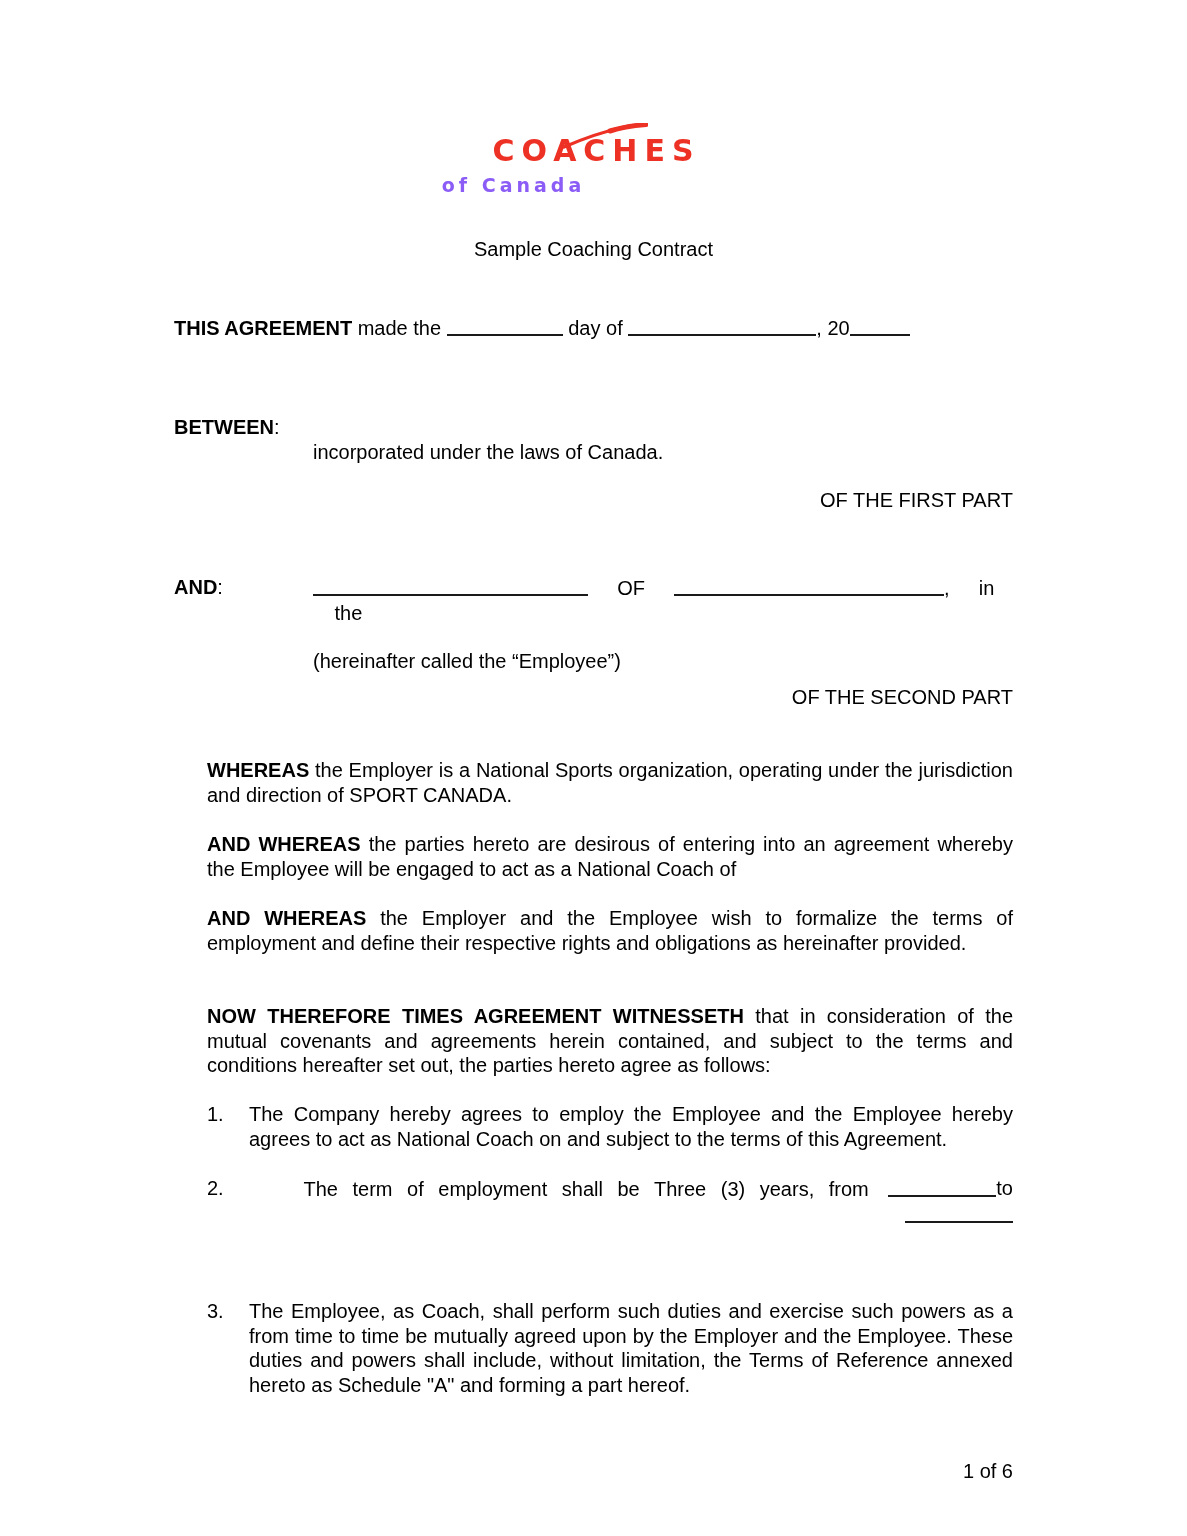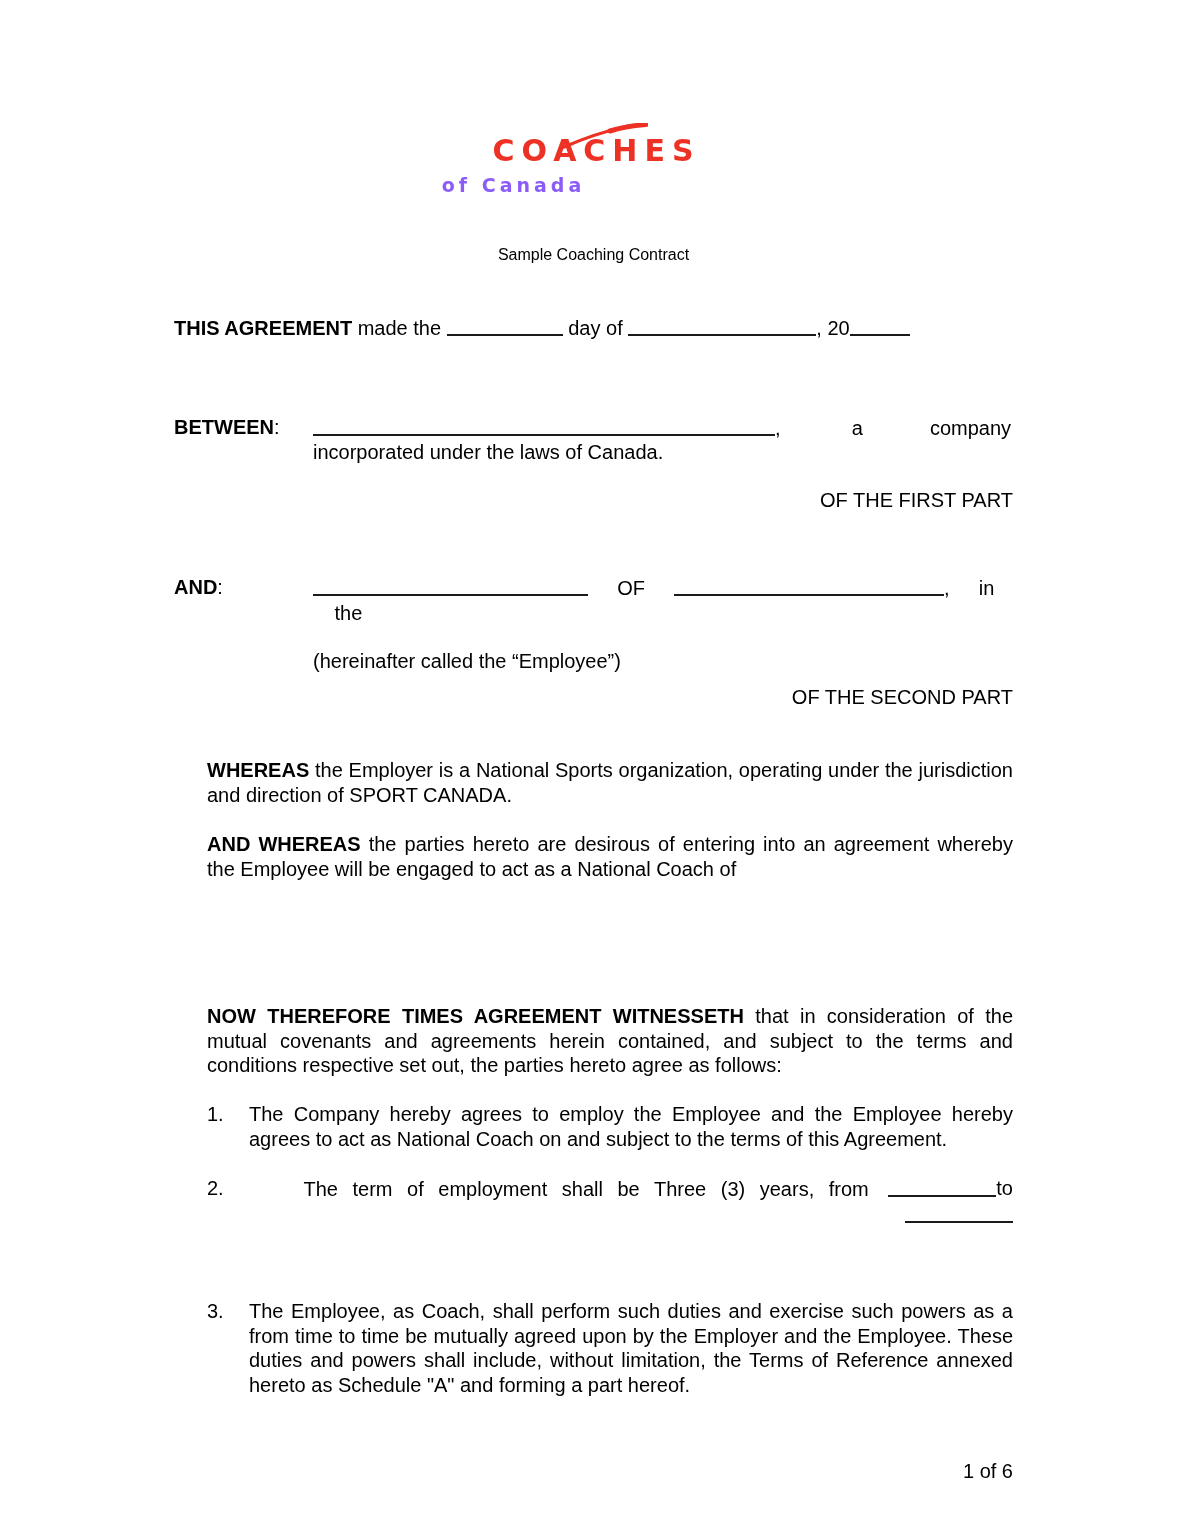--- a/index.html
+++ b/index.html
@@ -58,24 +58,24 @@
     color: #8b5cf6;
     line-height: 22px;
     text-align: center;
     padding-right: 160px;
   }
 
   
   .doc-title {
     position: absolute;
     left: 0;
-    top: 226px;
+    top: 220px;
     width: 1187px;
     text-align: center;
-    font-size: 16px;
+    font-size: 20px;
     line-height: 26px;
   }
 
   
   .abs {
     position: absolute;
     font-size: 20px;
     line-height: 25px;
   }
   .b { font-weight: bold; }
@@ -175,27 +175,20 @@
   <div class="doc-title">Sample Coaching Contract</div>
 
   <div class="abs" style="left:174px; top:299px; width:900px;">
     <span class="b">THIS AGREEMENT</span><span> made the </span><span class="blank" style="width:116px;"></span><span> day of </span><span class="blank" style="width:188px;"></span><span>, 20</span><span class="blank" style="width:60px;"></span>
   </div>
 
   <div class="label-col" style="top:399px;">
     <span>BETWEEN</span><span class="thin">:</span>
   </div>
 
-  <div class="abs" style="left:313px; top:399px; width:700px;">
-    <span class="blank" style="width:462px;"></span><span>,</span>
-    <span style="display:inline-block; width:60px;"></span>
-    <span>a</span>
-    <span style="display:inline-block; width:56px;"></span>
-    <span>company</span>
-  </div>
 
   <div class="abs" style="left:313px; top:424px;">incorporated under the laws of Canada.</div>
 
 
   <div class="right-part" style="top:472px;">OF THE FIRST PART</div>
 
   <div class="label-col" style="top:559px;">
     <span>AND</span><span class="thin">:</span>
   </div>
 
@@ -217,23 +210,26 @@
   <div class="right-part" style="top:669px;">OF THE SECOND PART</div>
 
   <div class="para" style="top:742px;">
     <span class="b">WHEREAS</span><span> the Employer is a National Sports organization, operating under the jurisdiction and direction of SPORT CANADA.</span>
   </div>
 
   <div class="para" style="top:816px;">
     <span class="b">AND WHEREAS</span><span> the parties hereto are desirous of entering into an agreement whereby the Employee will be engaged to act as a National Coach of</span>
   </div>
 
+  <div class="para" style="top:890px;">
+    <span class="b">AND WHEREAS</span><span> the Employer and the Employee wish to formalize the terms of employment and define their respective rights and obligations as hereinafter provided.</span>
+  </div>
 
   <div class="para" style="top:988px;">
-    <span class="b">NOW THEREFORE TIMES AGREEMENT WITNESSETH</span><span> that in consideration of the mutual covenants and agreements herein contained, and subject to the terms and conditions respective set out, the parties hereto agree as follows:</span>
+    <span class="b">NOW THEREFORE TIMES AGREEMENT WITNESSETH</span><span> that in consideration of the mutual covenants and agreements herein contained, and subject to the terms and conditions hereafter set out, the parties hereto agree as follows:</span>
   </div>
 
   <div class="item" style="top:1086px;">
     <span class="item-num">1.</span>
     <div class="item-body">The Company hereby agrees to employ the Employee and the Employee hereby agrees to act as National Coach on and subject to the terms of this Agreement.</div>
   </div>
 
   <div class="item" style="top:1160px;">
     <span class="item-num">2.</span>
     <div class="item-body nojust">

